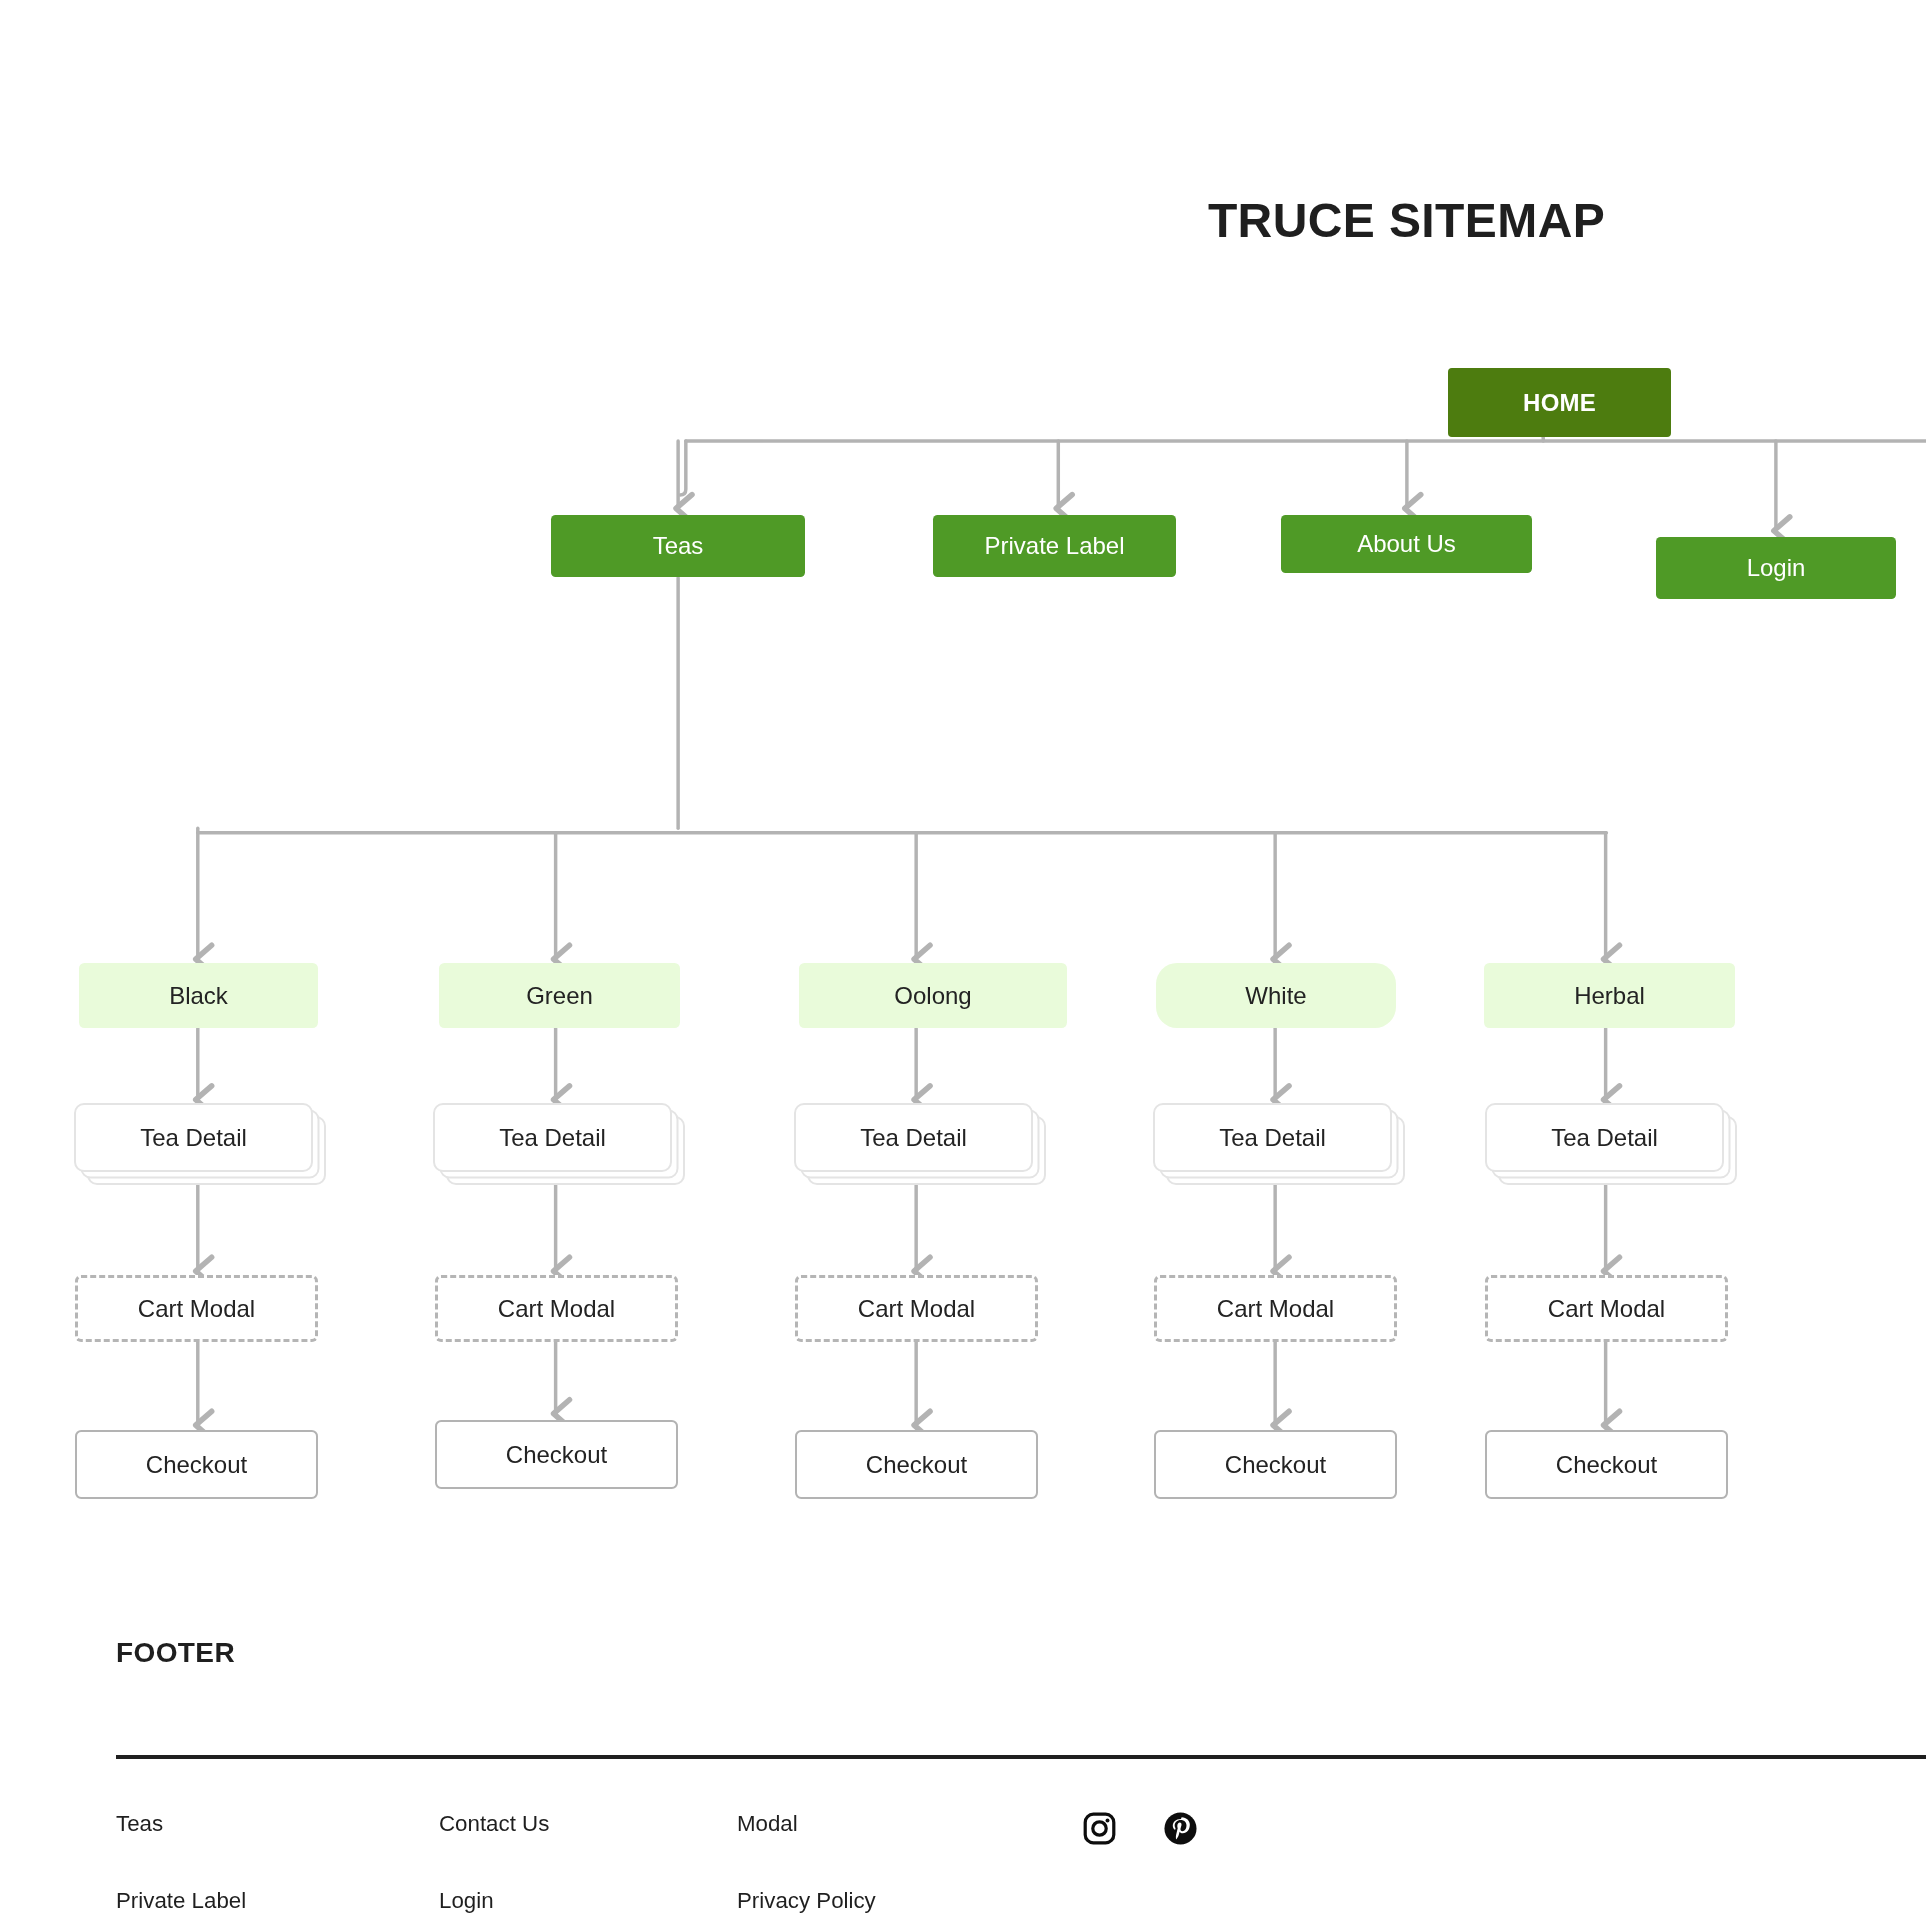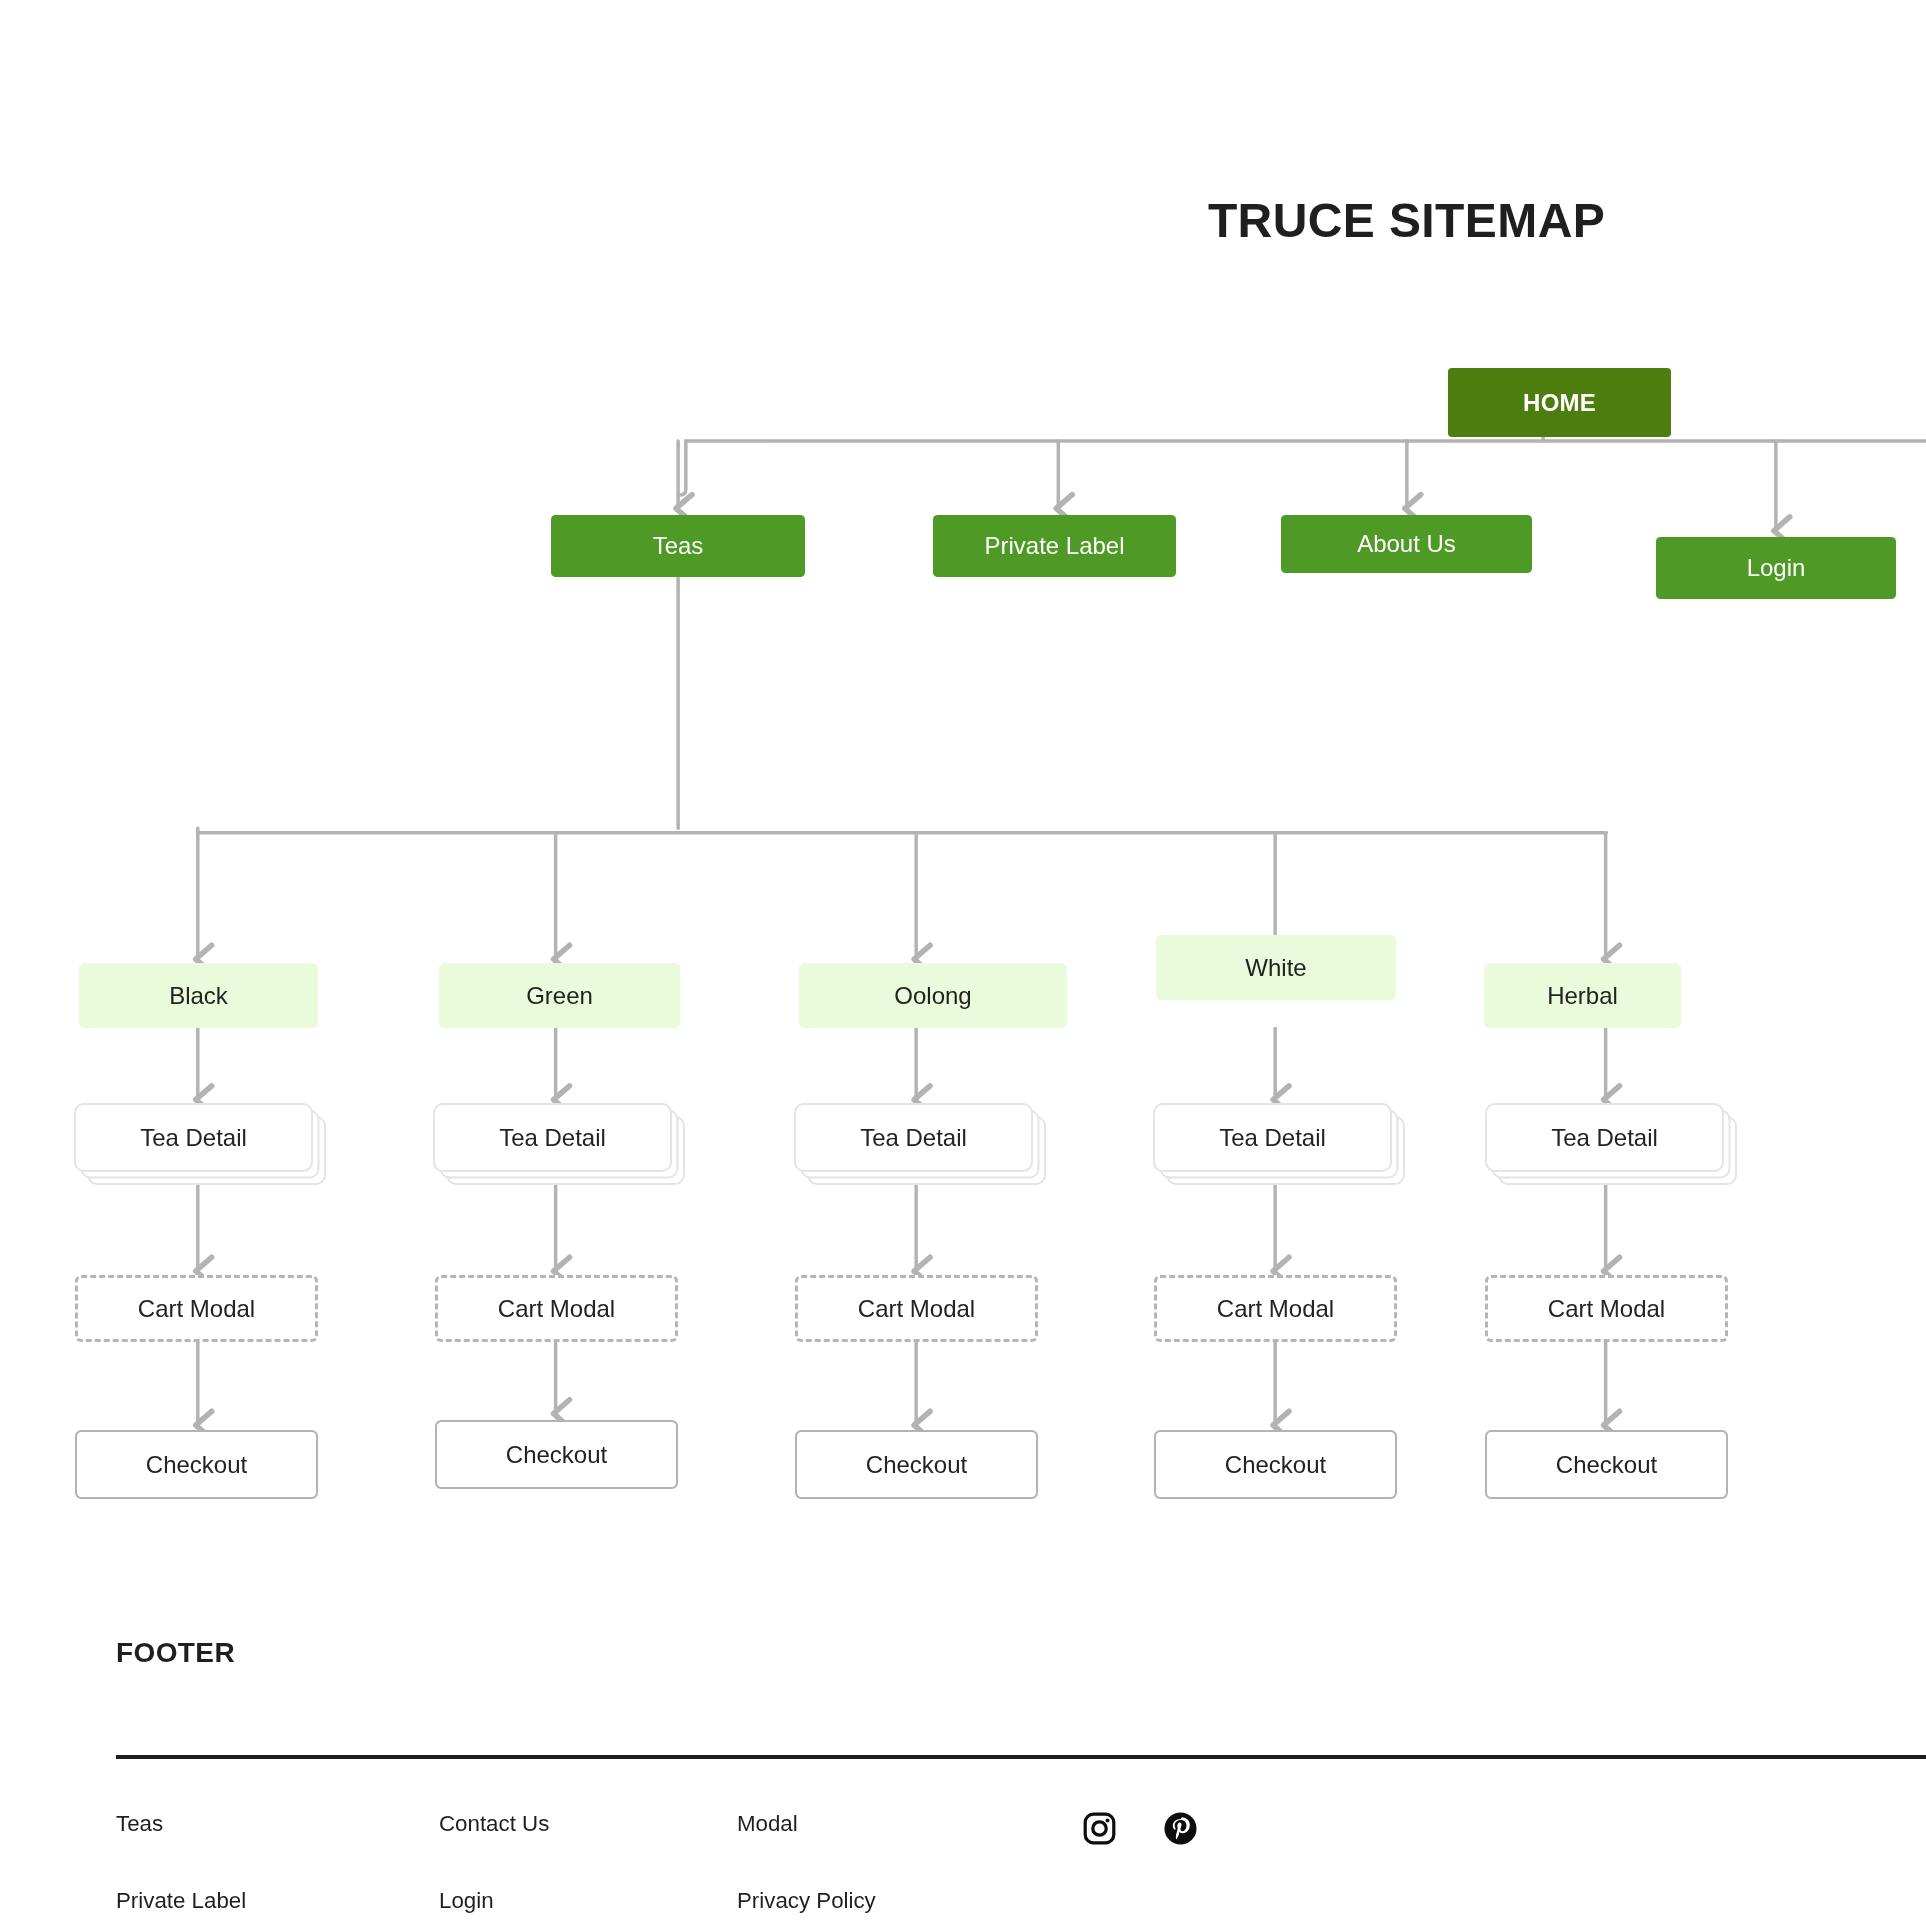--- a/index.html
+++ b/index.html
@@ -137,22 +137,22 @@
   <div class="node home" style="left:1448px;top:368px;width:223px;height:69px;">HOME</div>
 
   <div class="node primary" style="left:551px;top:515px;width:254px;height:62px;">Teas</div>
   <div class="node primary" style="left:933px;top:515px;width:243px;height:62px;">Private Label</div>
   <div class="node primary" style="left:1281px;top:515px;width:251px;height:58px;">About Us</div>
   <div class="node primary" style="left:1656px;top:537px;width:240px;height:62px;">Login</div>
 
   <div class="node category" style="left:79px;top:963px;width:239px;height:65px;">Black</div>
   <div class="node category" style="left:439px;top:963px;width:241px;height:65px;">Green</div>
   <div class="node category" style="left:799px;top:963px;width:268px;height:65px;">Oolong</div>
-  <div class="node category" style="left:1156px;top:935px;width:240px;height:65px;">White</div>
-  <div class="node category" style="left:1484px;top:963px;width:197px;height:65px;">Herbal</div>
+  <div class="node category" style="left:1156px;top:963px;width:240px;height:65px;border-radius:21px;">White</div>
+  <div class="node category" style="left:1484px;top:963px;width:251px;height:65px;">Herbal</div>
 
   <div class="stack" style="left:74px;top:1103px;width:239px;height:69px;">
     <div class="sheet s3"></div>
     <div class="sheet s2"></div>
     <div class="sheet s1">Tea Detail</div>
   </div>
   <div class="stack" style="left:433px;top:1103px;width:239px;height:69px;">
     <div class="sheet s3"></div>
     <div class="sheet s2"></div>
     <div class="sheet s1">Tea Detail</div>

